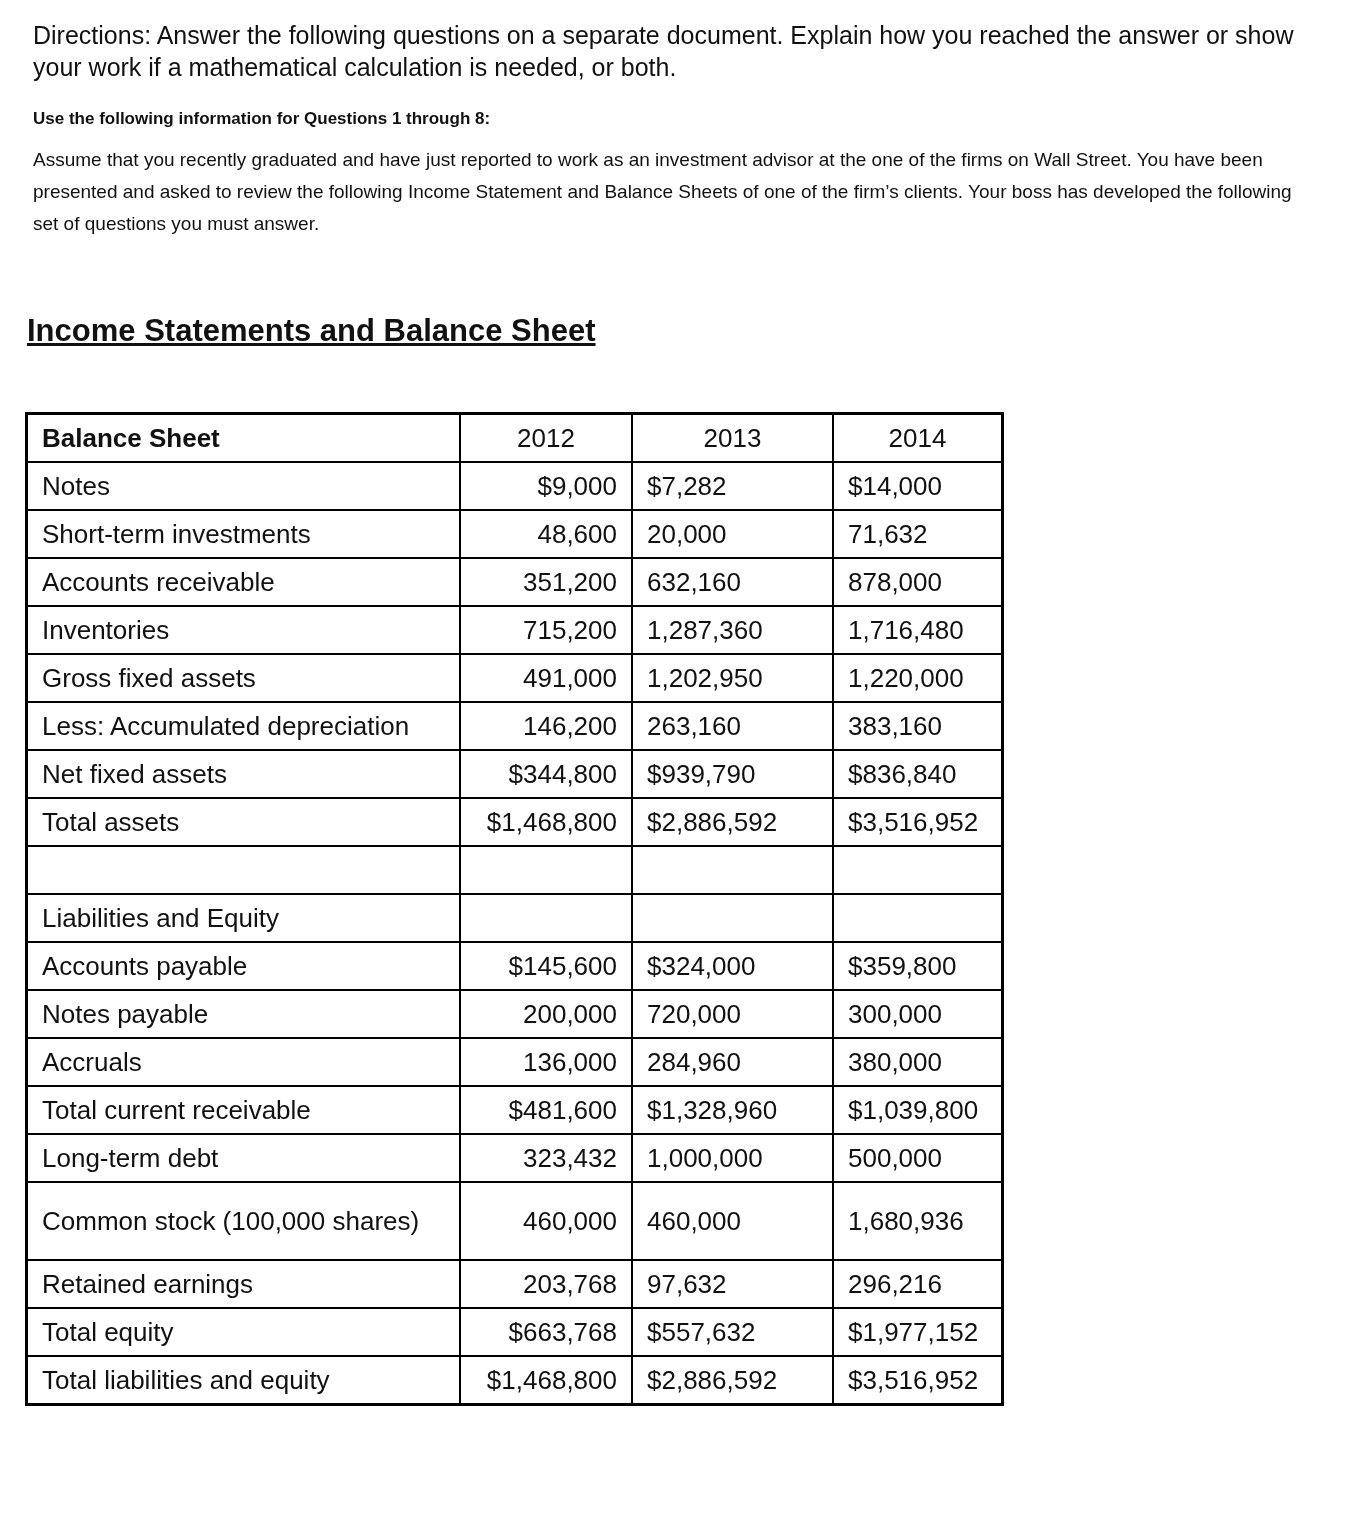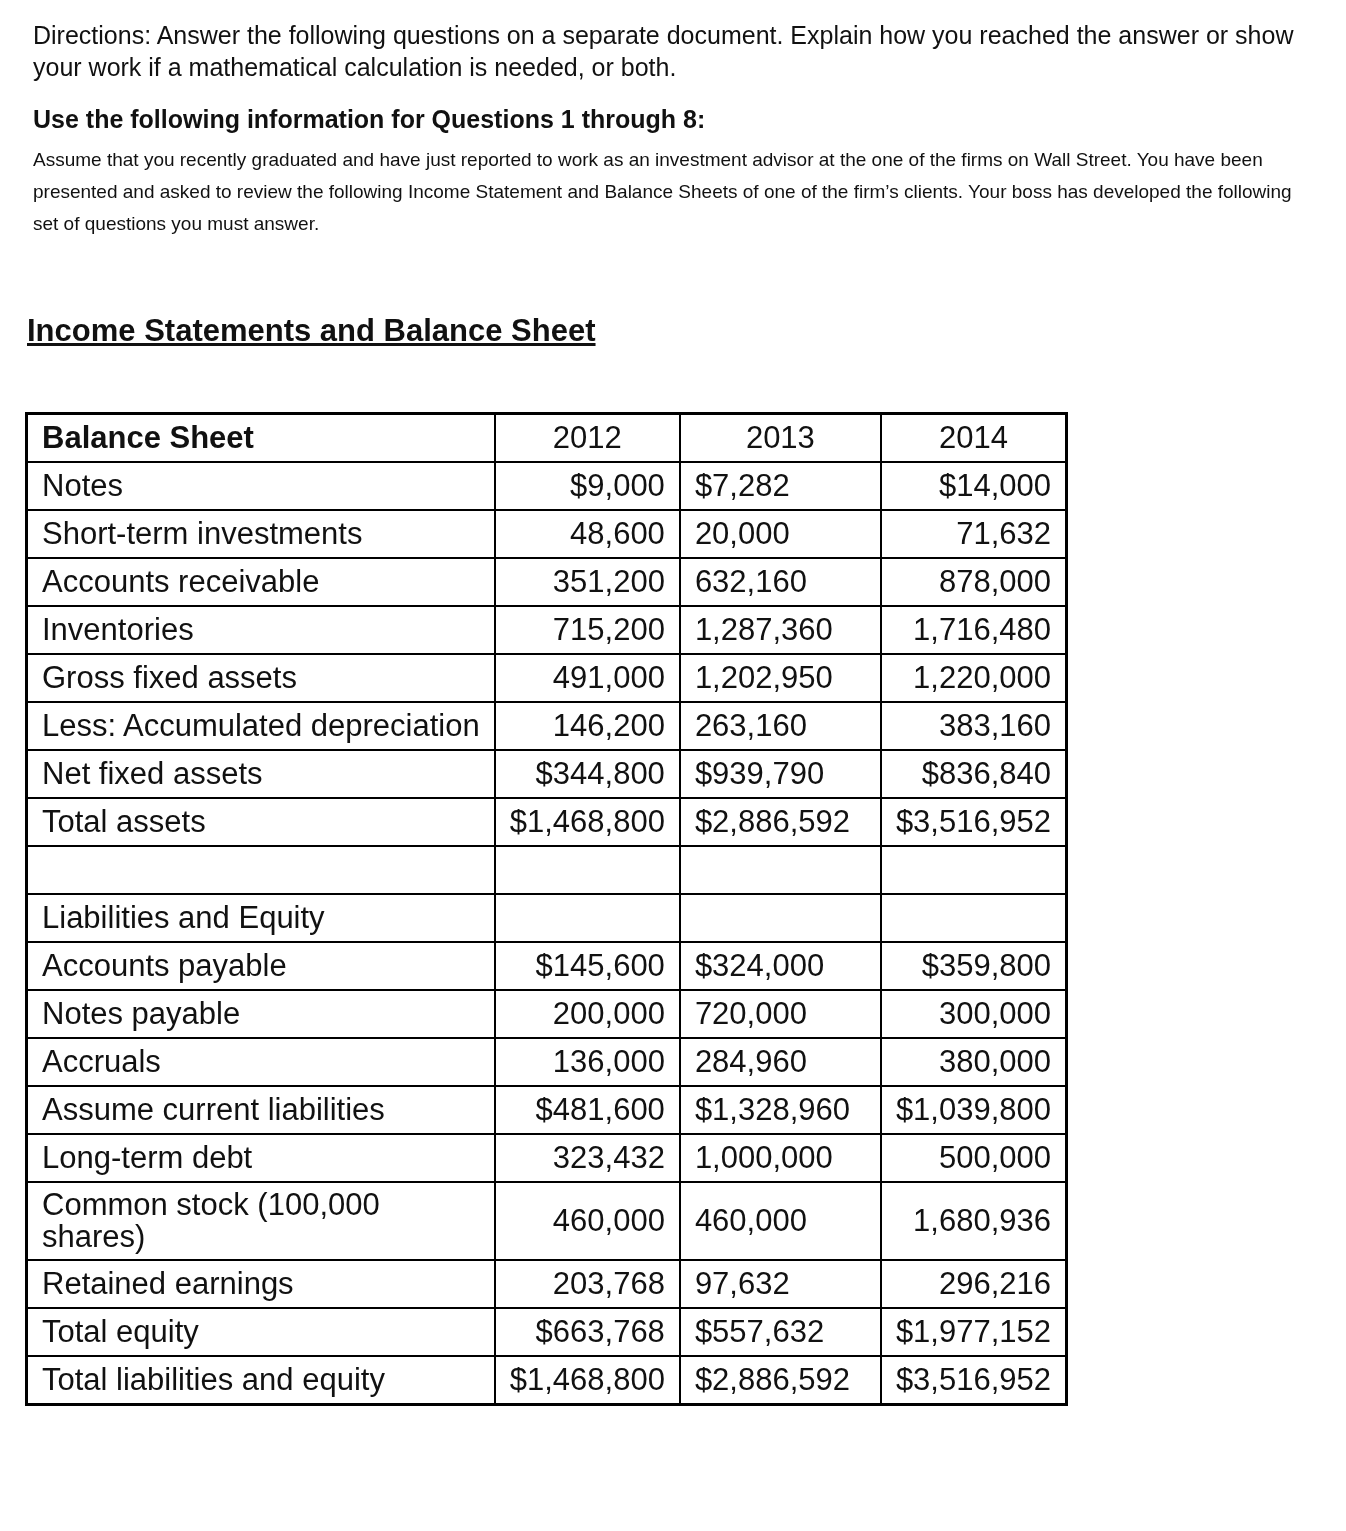--- a/index.html
+++ b/index.html
@@ -21,21 +21,21 @@
       top: 19px;
       width: 1300px;
       font-size: 25px;
       line-height: 32px;
       margin: 0;
     }
     .use-info {
       position: absolute;
       left: 33px;
       top: 103px;
-      font-size: 25px;
+      font-size: 17px;
       line-height: 32px;
       font-weight: bold;
       margin: 0;
     }
     .assume {
       position: absolute;
       left: 33px;
       top: 144px;
       width: 1260px;
       font-size: 19px;
@@ -50,33 +50,33 @@
       line-height: 40px;
       font-weight: bold;
       margin: 0;
       text-decoration: underline;
     }
     table.bs {
       position: absolute;
       left: 25px;
       top: 412px;
       border-collapse: collapse;
-      font-size: 31px;
+      font-size: 26px;
       border: 3px solid #000;
     }
     table.bs td {
       border: 2px solid #000;
       height: 46px;
       padding: 0 14px 0 14px;
       white-space: nowrap;
     }
     table.bs td.label { width: 403px; text-align: left; }
     table.bs td.c2012 { width: 142px; text-align: right; }
     table.bs td.c2013 { width: 171px; }
-    table.bs td.c2014 { width: 139px; text-align: right; }
+    table.bs td.c2014 { width: 139px; text-align: left; }
     table.bs tr.header td { text-align: center; }
     table.bs tr.header td.label { text-align: left; font-weight: bold; }
     table.bs tr.tall td { height: 76px; }
     table.bs td.wrap { white-space: normal; line-height: 32px; }
   </style>
 </head>
 <body>
 
 <p class="directions">Directions: Answer the following questions on a separate document. Explain how you reached the answer or show your work if a mathematical calculation is needed, or both.</p>
 <p class="use-info">Use the following information for Questions 1 through 8:</p>
@@ -163,21 +163,21 @@
       <td class="c2013">720,000</td>
       <td class="c2014">300,000</td>
     </tr>
     <tr>
       <td class="label">Accruals</td>
       <td class="c2012">136,000</td>
       <td class="c2013">284,960</td>
       <td class="c2014">380,000</td>
     </tr>
     <tr>
-      <td class="label">Assume current liabilities</td>
+      <td class="label">Total current receivable</td>
       <td class="c2012">$481,600</td>
       <td class="c2013">$1,328,960</td>
       <td class="c2014">$1,039,800</td>
     </tr>
     <tr>
       <td class="label">Long-term debt</td>
       <td class="c2012">323,432</td>
       <td class="c2013">1,000,000</td>
       <td class="c2014">500,000</td>
     </tr>

